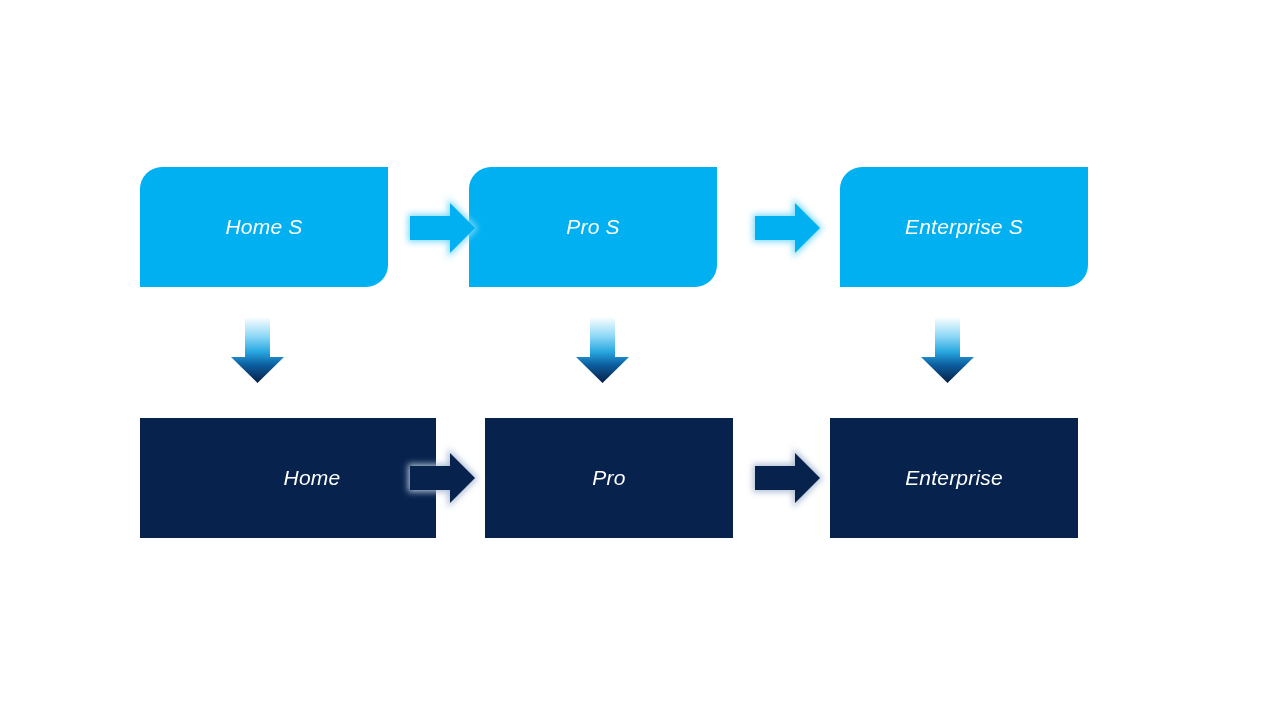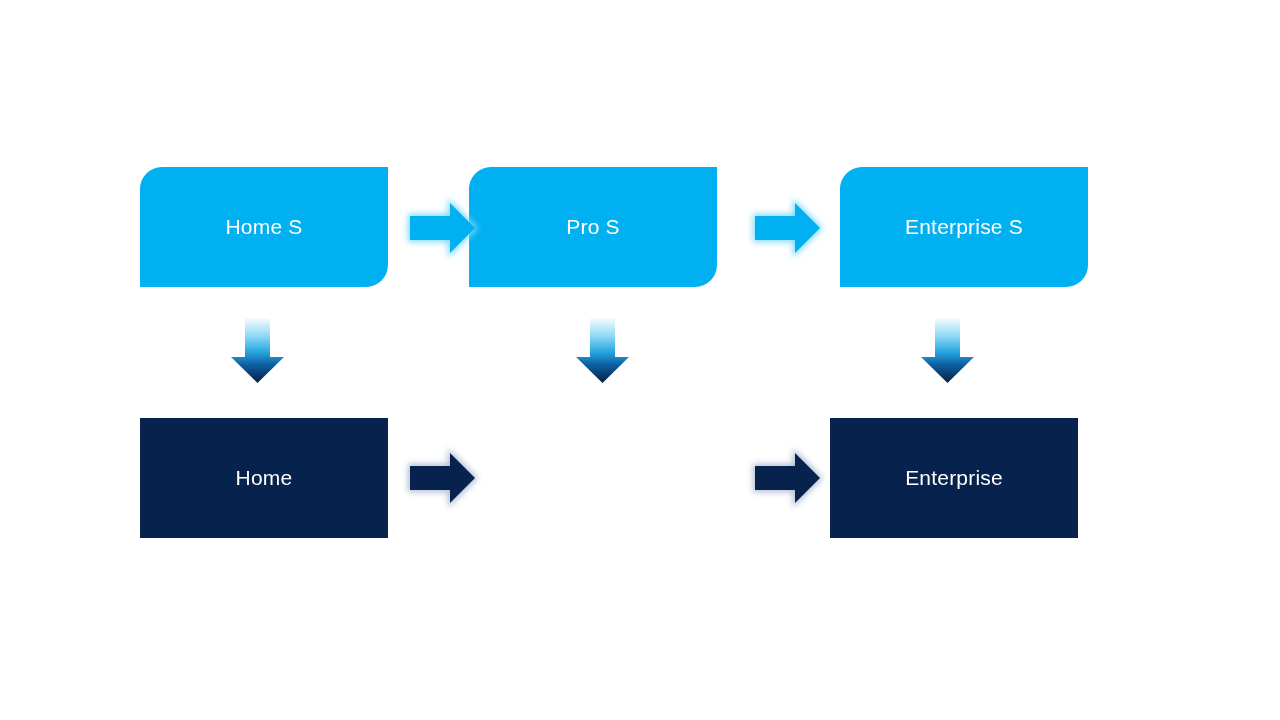--- a/index.html
+++ b/index.html
@@ -18,20 +18,21 @@
     display: flex;
     align-items: center;
     justify-content: center;
     text-align: center;
   }
   .box .label {
     color: var(--text-white, #fff);
     font-size: 21px;
     line-height: 1.2;
     letter-spacing: 0.2px;
+    font-style: italic;
   }
   .box.top {
     background: var(--light-blue, #00B0F0);
     border-radius: 22px 0 22px 0;
   }
   .box.bottom {
     background: var(--dark-navy, #07224D);
   }
   .arrow-svg { position: absolute; overflow: visible; }
 
@@ -71,22 +72,25 @@
   <div class="box top" style="left:140px; top:167px;">
     <span class="label">Home S</span>
   </div>
   <div class="box top" style="left:469px; top:167px;">
     <span class="label">Pro S</span>
   </div>
   <div class="box top" style="left:840px; top:167px;">
     <span class="label">Enterprise S</span>
   </div>
 
-  <div class="box bottom" style="left:140px; top:418px;">
+  <div class="box bottom" style="left:140px; top:418px;padding-left:48px;">
     <span class="label">Home</span>
+  </div>
+  <div class="box bottom" style="left:485px; top:418px;">
+    <span class="label">Pro</span>
   </div>
   <div class="box bottom" style="left:830px; top:418px;">
     <span class="label">Enterprise</span>
   </div>
 
   <svg class="arrow-svg" style="left:400px; top:193px;" width="85" height="70" viewBox="0 0 85 70">
     <polygon class="glow-blue" filter="url(#softglow)" points="10,23 50,23 50,10 75,35 50,60 50,47 10,47"></polygon>
     <polygon class="fill-blue" points="10,23 50,23 50,10 75,35 50,60 50,47 10,47"></polygon>
   </svg>
   <svg class="arrow-svg" style="left:745px; top:193px;" width="85" height="70" viewBox="0 0 85 70">

